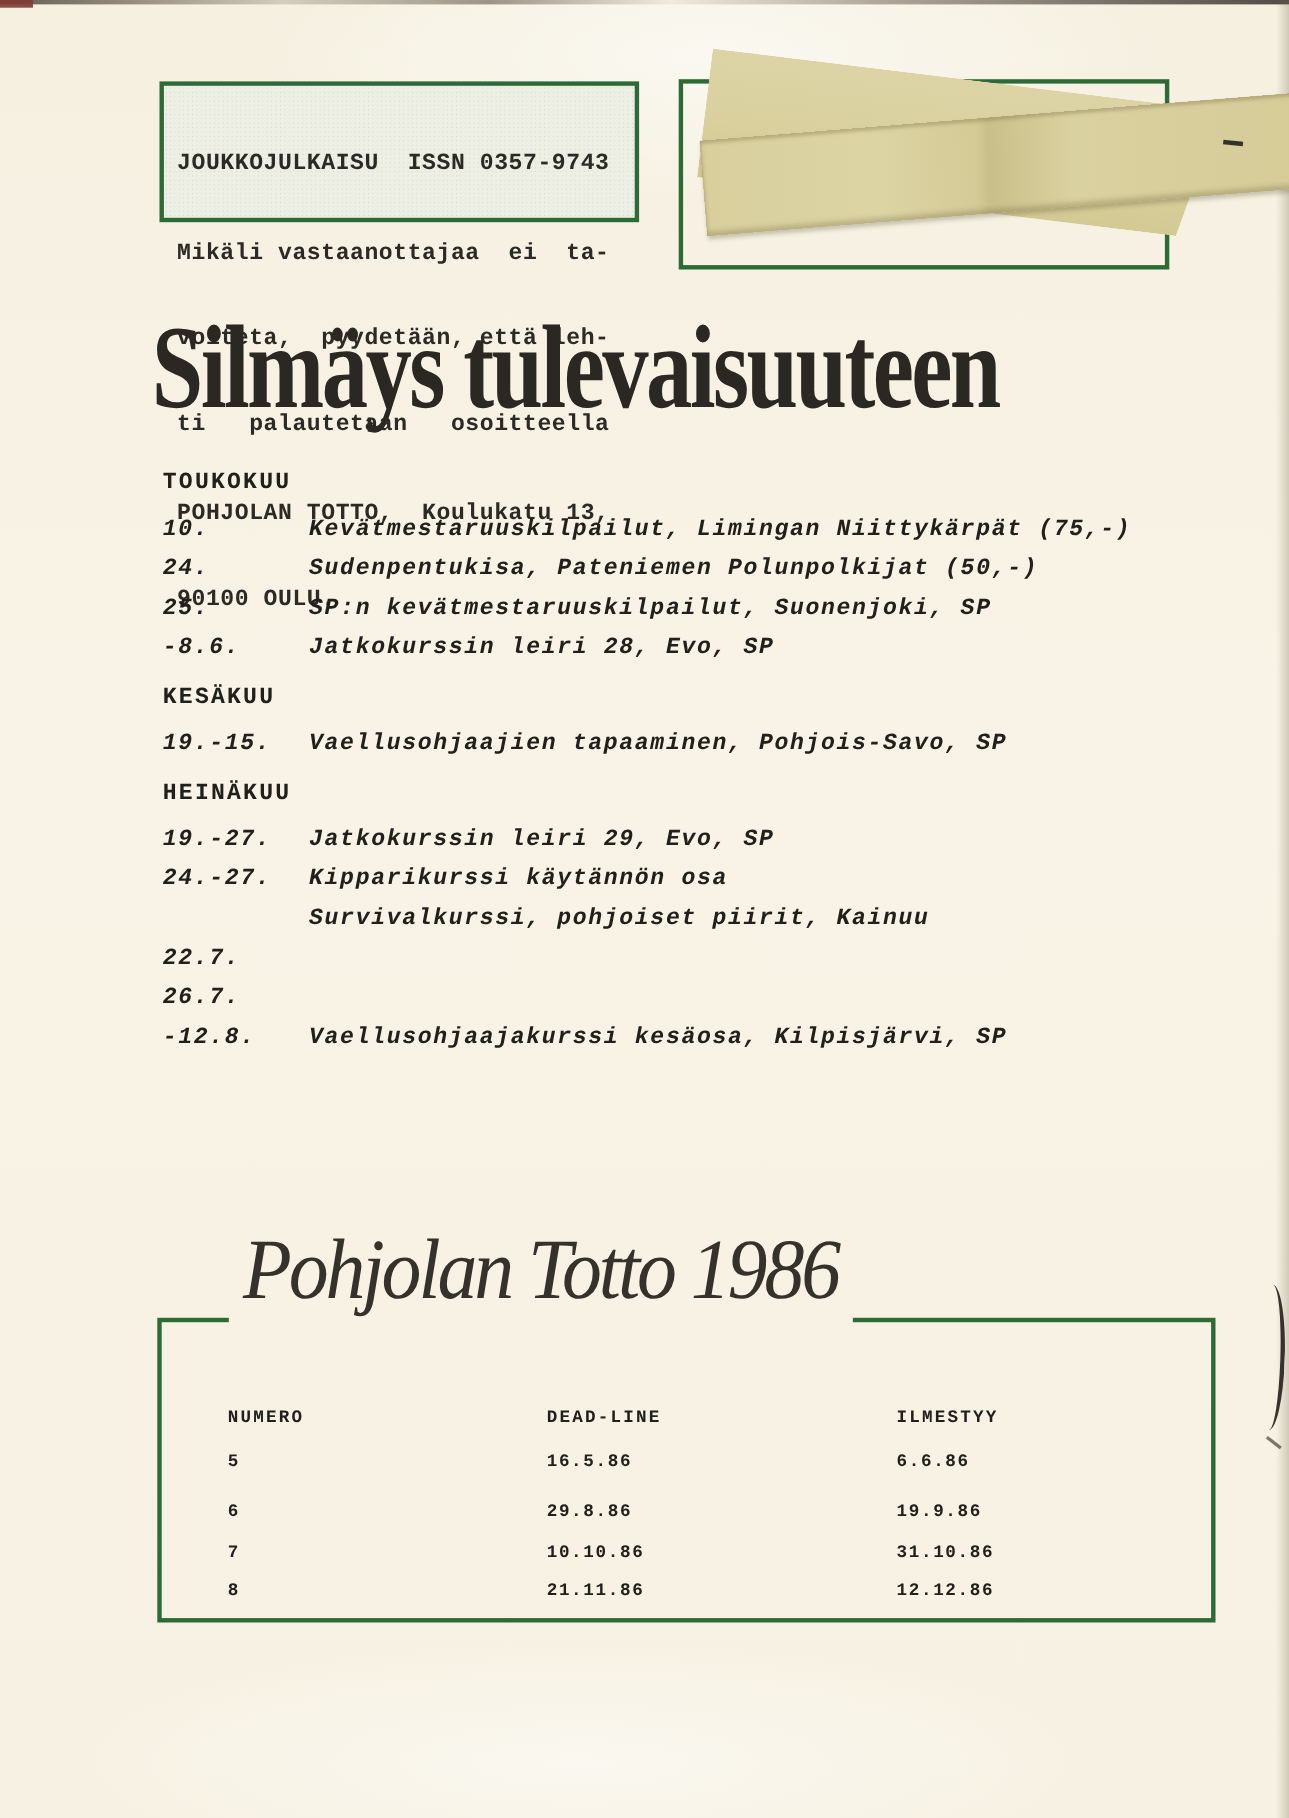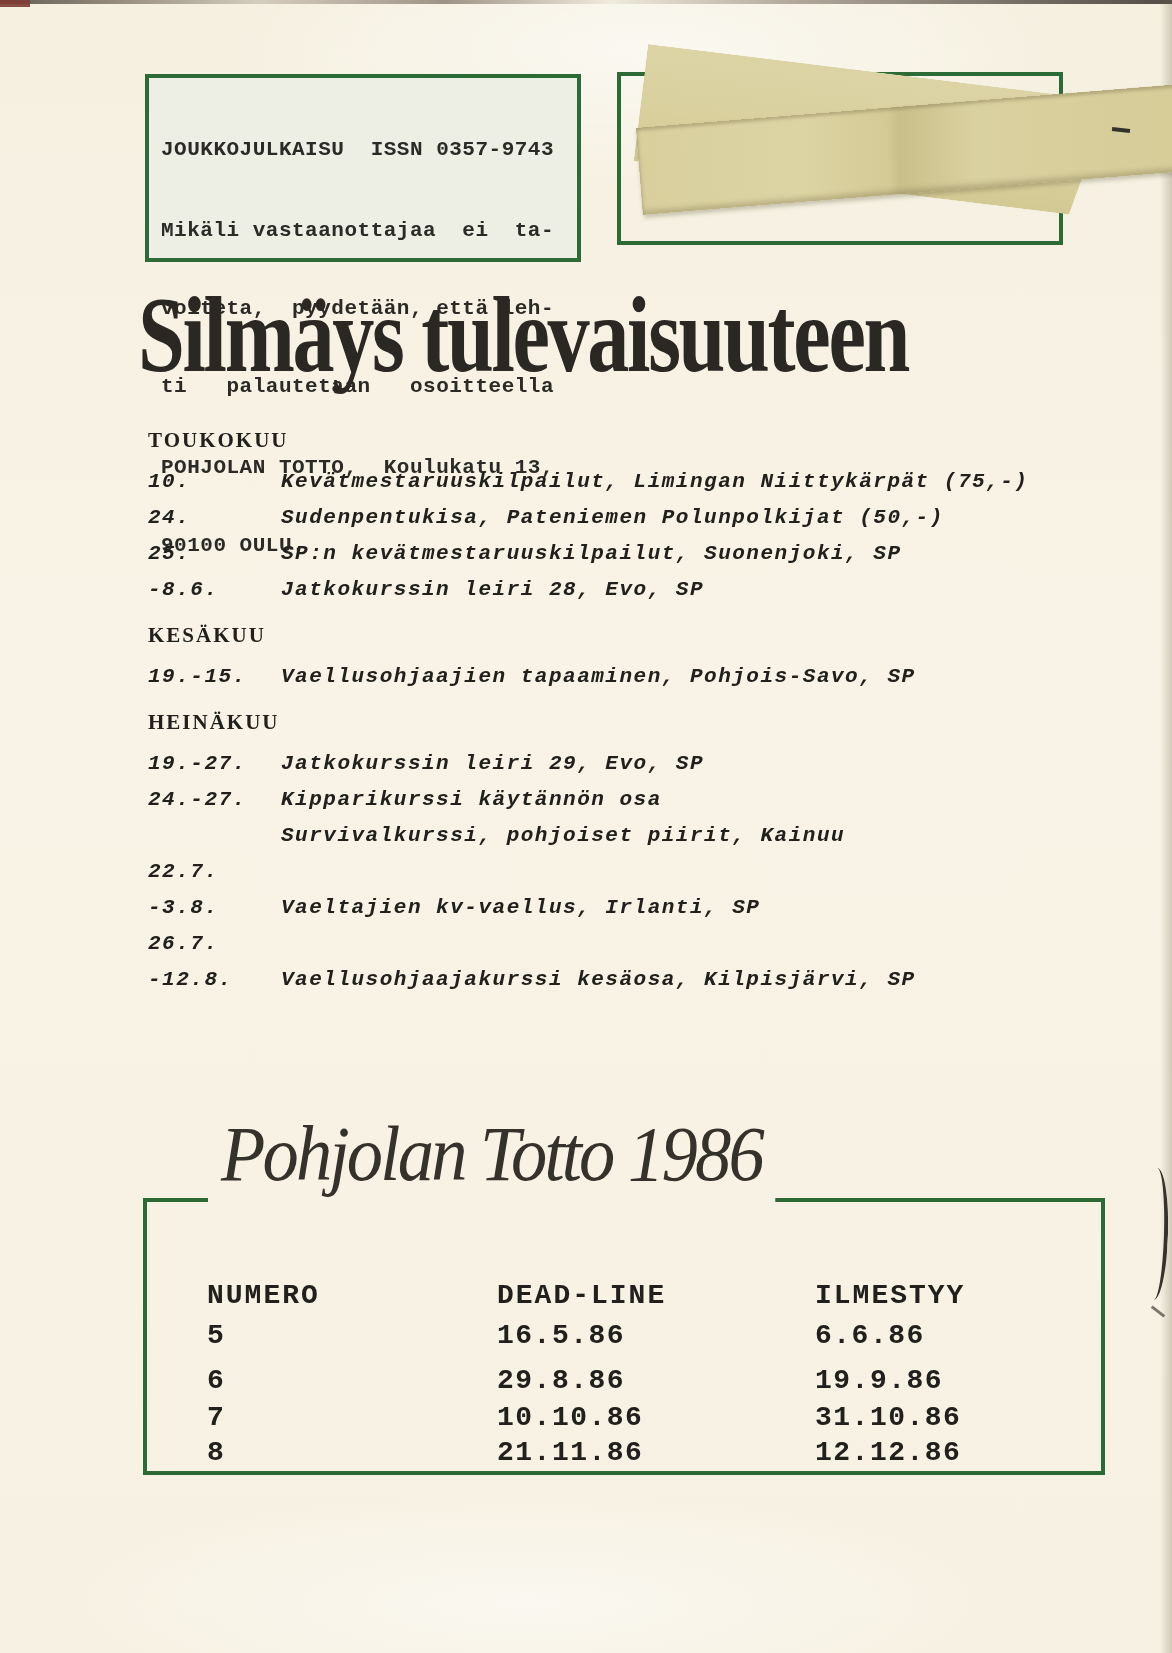--- a/index.html
+++ b/index.html
@@ -21,21 +21,21 @@
   .edge-right { position:absolute; right:0; top:0; height:100%; width:12px;
     background:linear-gradient(90deg, transparent, rgba(110,98,75,.28)); }
   .crease-mark { position:absolute; left:1146px; top:1168px; width:22px; height:132px;
     border-right:4px solid #17140f; border-radius:0 60% 55% 0 / 0 52% 48% 0;
     transform:rotate(2deg); opacity:.85; }
   .crease-tick { position:absolute; left:1150px; top:1310px; width:16px; height:3px;
     background:#2a241e; transform:rotate(38deg); opacity:.6; }
 
   
   .sender-box {
-    position:absolute; left:145px; top:74px; width:436px; height:188px;
+    position:absolute; left:145px; top:74px; width:436px; height:128px;
     border:4px solid #2c6b36;
     background-color:#edefe4;
     background-image:radial-gradient(rgba(150,160,140,.35) 14%, transparent 16%);
     background-size:4px 4px;
     padding:7px 12px 0 12px;
     font-weight:bold; font-size:21px; line-height:26px;
     white-space:pre; color:#2b2a26; letter-spacing:.5px;
   }
   .sender-box .gap-after { margin-bottom:3px; }
   .sender-box .gap-before { margin-top:3px; }
@@ -72,38 +72,38 @@
     position:absolute; left:138px; top:276px;
     font-family:"Liberation Serif","DejaVu Serif",serif;
     font-weight:bold; font-size:108px; line-height:1.1;
     letter-spacing:-3px; color:#2b2723; white-space:nowrap;
     transform:scaleX(.78); transform-origin:left top;
   }
 
   
   .calendar { position:absolute; left:148px; top:422px; width:930px;
     font-size:21px; letter-spacing:1.5px; color:#21201c; font-weight:600; }
-  .cal-header { font-weight:bold; line-height:36px; margin-top:9px; margin-bottom:6px; letter-spacing:2px;font-family:Liberation Serif, serif; }
+  .cal-header { font-weight:bold; line-height:36px; margin-top:9px; margin-bottom:6px; letter-spacing:2px; }
   .cal-header:first-child { margin-top:0; }
   .cal-item { line-height:36px; white-space:nowrap;font-style:italic; }
   .cal-date { display:inline-block; width:133px; vertical-align:top; }
 
   
   .schedule-box {
     position:absolute; left:143px; top:1198px; width:962px; height:277px;
     border:4px solid #2c6b36;
   }
   .schedule-title {
     position:absolute; left:208px; top:1096px; height:116px; z-index:2;
     background:#f7f2e4; padding:0 14px;
     font-family:"Liberation Serif","DejaVu Serif",serif; font-style:italic;
     font-size:78px; line-height:116px; letter-spacing:-3px; color:#35312b;
     white-space:nowrap; transform:scaleX(.93); transform-origin:left top;
   }
-  .sched-cell { position:absolute; font-size:28px; letter-spacing:1.5px; white-space:nowrap; color:#21201c; font-weight:600; }
+  .sched-cell { position:absolute; font-size:16px; letter-spacing:1.5px; white-space:nowrap; color:#21201c; font-weight:600; }
   .sched-head { font-weight:bold; letter-spacing:2px; }
   .col-a { left:60px; } .col-b { left:350px; } .col-c { left:668px; }
   .hrow  { top:78px; }
   .row-0 { top:118px; } .row-1 { top:163px; } .row-2 { top:200px; } .row-3 { top:235px; }
 </style>
 </head>
 <body>
 
 <div class="page">
 
@@ -142,21 +142,20 @@
     <div class="cal-item"><span class="cal-date">-8.6.</span><span>Jatkokurssin leiri 28, Evo, SP</span></div>
 
     <div class="cal-header">KESÄKUU</div>
     <div class="cal-item"><span class="cal-date">19.-15.</span><span>Vaellusohjaajien tapaaminen, Pohjois-Savo, SP</span></div>
 
     <div class="cal-header">HEINÄKUU</div>
     <div class="cal-item"><span class="cal-date">19.-27.</span><span>Jatkokurssin leiri 29, Evo, SP</span></div>
     <div class="cal-item"><span class="cal-date">24.-27.</span><span>Kipparikurssi käytännön osa</span></div>
     <div class="cal-item"><span class="cal-date"></span><span>Survivalkurssi, pohjoiset piirit, Kainuu</span></div>
     <div class="cal-item"><span class="cal-date">22.7.</span><span></span></div>
-    <div class="cal-item"><span class="cal-date">-3.8.</span><span>Vaeltajien kv-vaellus, Irlanti, SP</span></div>
     <div class="cal-item"><span class="cal-date">26.7.</span><span></span></div>
     <div class="cal-item"><span class="cal-date">-12.8.</span><span>Vaellusohjaajakurssi kesäosa, Kilpisjärvi, SP</span></div>
   </div>
 
   <div class="schedule-title">Pohjolan Totto 1986</div>
   <div class="schedule-box">
     <span class="sched-cell sched-head hrow col-a">NUMERO</span>
     <span class="sched-cell sched-head hrow col-b">DEAD-LINE</span>
     <span class="sched-cell sched-head hrow col-c">ILMESTYY</span>
 

